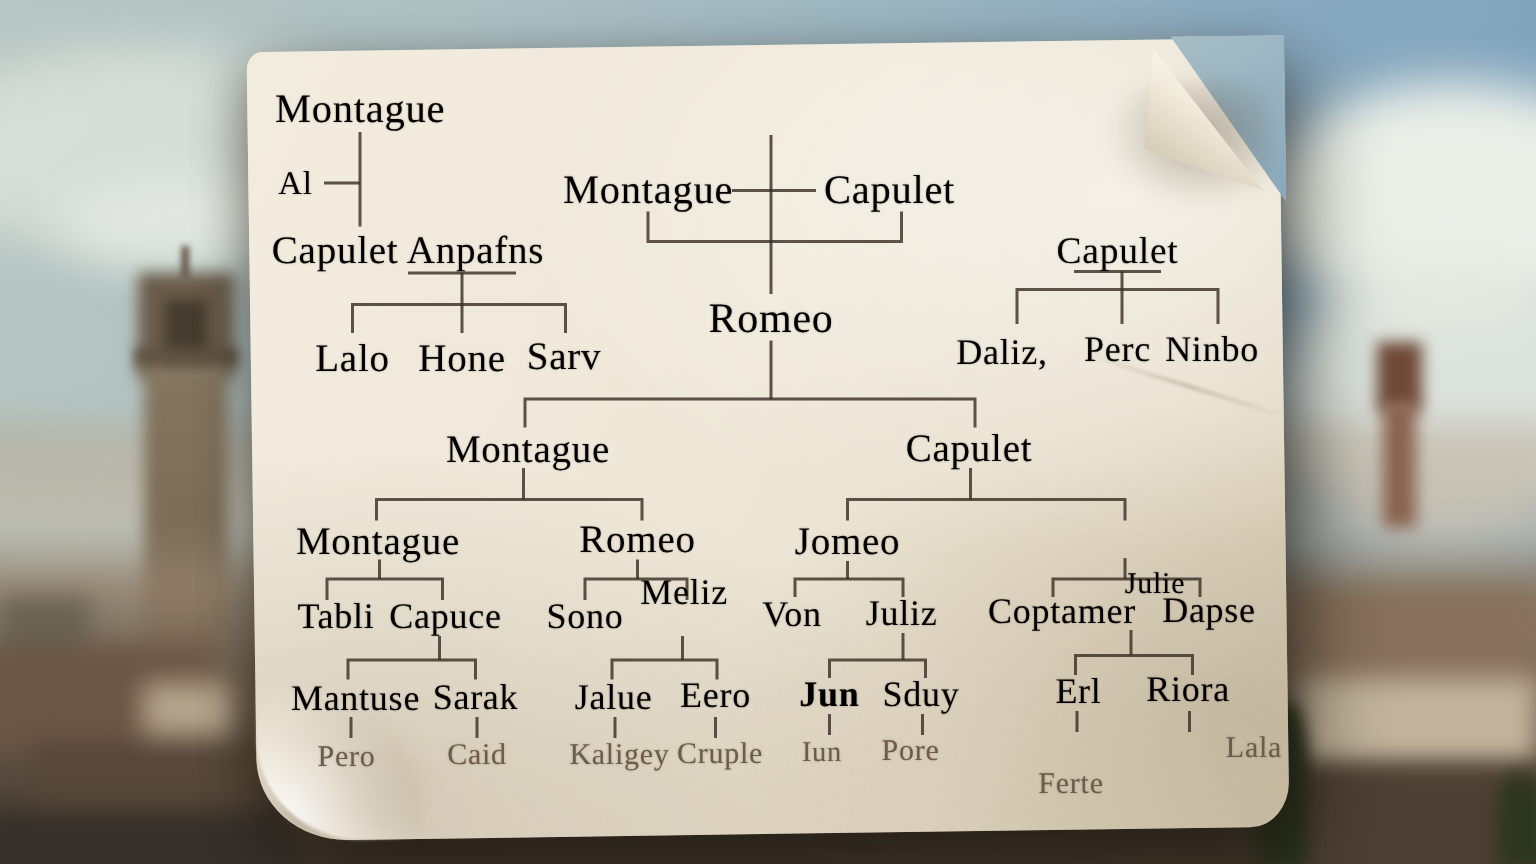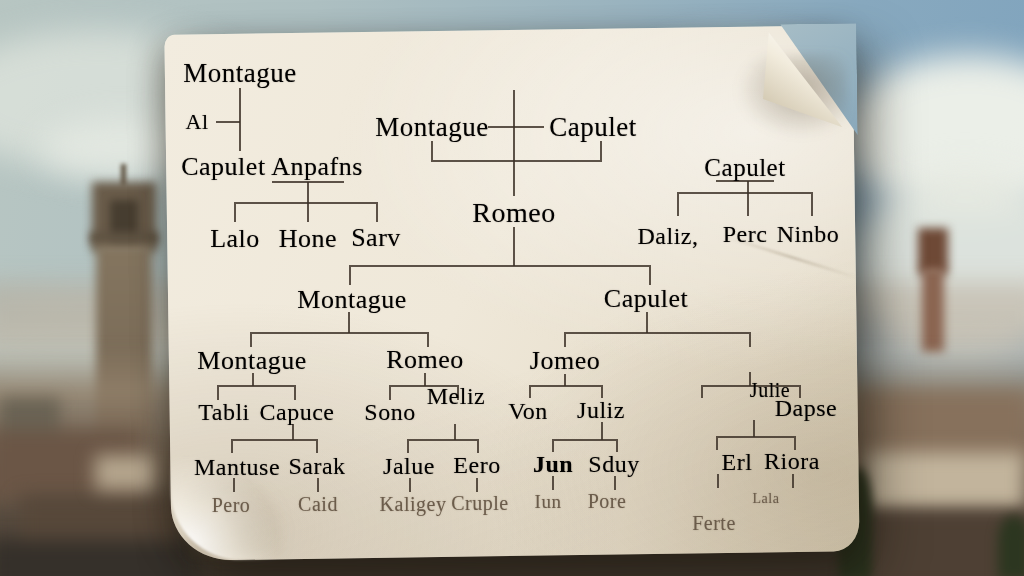--- a/index.html
+++ b/index.html
@@ -185,32 +185,33 @@
       <span class="node" style="left: 252px; top: 361px; font-size: 26px;">Montague</span>
       <span class="node" style="left: 425px; top: 360px; font-size: 26px;">Romeo</span>
       <span class="node" style="left: 565px; top: 361px; font-size: 26px;">Jomeo</span>
       <span class="node" style="left: 770px; top: 360px; font-size: 20px; margin-top: 30px;">Julie</span>
       <span class="node" style="left: 224px; top: 412px; font-size: 24px;">Tabli</span>
       <span class="node" style="left: 297px; top: 412px; font-size: 24px;">Capuce</span>
       <span class="node" style="left: 390px; top: 412px; font-size: 24px;">Sono</span>
       <span class="node" style="left: 456px; top: 396px; font-size: 24px;">Meliz</span>
       <span class="node" style="left: 528px; top: 411px; font-size: 24px;">Von</span>
       <span class="node" style="left: 601px; top: 410px; font-size: 24px;">Juliz</span>
+      <span class="node" style="left: 708px; top: 409px; font-size: 24px;">Coptamer</span>
       <span class="node" style="left: 806px; top: 408px; font-size: 24px; text-align: center;">Dapse</span>
       <span class="node" style="left: 237px; top: 467px; font-size: 24px;">Mantuse</span>
       <span class="node" style="left: 317px; top: 466px; font-size: 24px;">Sarak</span>
       <span class="node" style="left: 409px; top: 466px; font-size: 24px;">Jalue</span>
       <span class="node" style="left: 477px; top: 465px; font-size: 24px;">Eero</span>
       <span class="node" style="left: 553px; top: 464px; font-size: 24px; font-weight: bold;">Jun</span>
       <span class="node" style="left: 614px; top: 464px; font-size: 24px; font-family: Liberation Serif, serif;">Sduy</span>
-      <span class="node" style="left: 737px; top: 462px; font-size: 24px;">Erl</span>
+      <span class="node" style="left: 719px; top: 462px; font-size: 24px;">Erl</span>
       <span class="node" style="left: 792px; top: 461px; font-size: 24px;">Riora</span>
       <span class="node faint" style="left: 231px; top: 505px; font-size: 20px;">Pero</span>
       <span class="node faint" style="left: 318px; top: 504px; font-size: 20px;">Caid</span>
       <span class="node faint" style="left: 413px; top: 504px; font-size: 20px;">Kaligey</span>
       <span class="node faint" style="left: 480px; top: 503px; font-size: 20px;">Cruple</span>
       <span class="node faint" style="left: 548px; top: 502px; font-size: 19px;">Iun</span>
       <span class="node faint" style="left: 607px; top: 501px; font-size: 20px;">Pore</span>
       <span class="node faint" style="left: 714px; top: 523px; font-size: 20px;">Ferte</span>
-      <span class="node faint" style="left: 766px; top: 499px; font-size: 14px;">Lala</span>
+      <span class="node faint" style="left: 836px; top: 499px; font-size: 20px;">Lala</span>
     </div>
 
 </div>
 
 </body></html>

